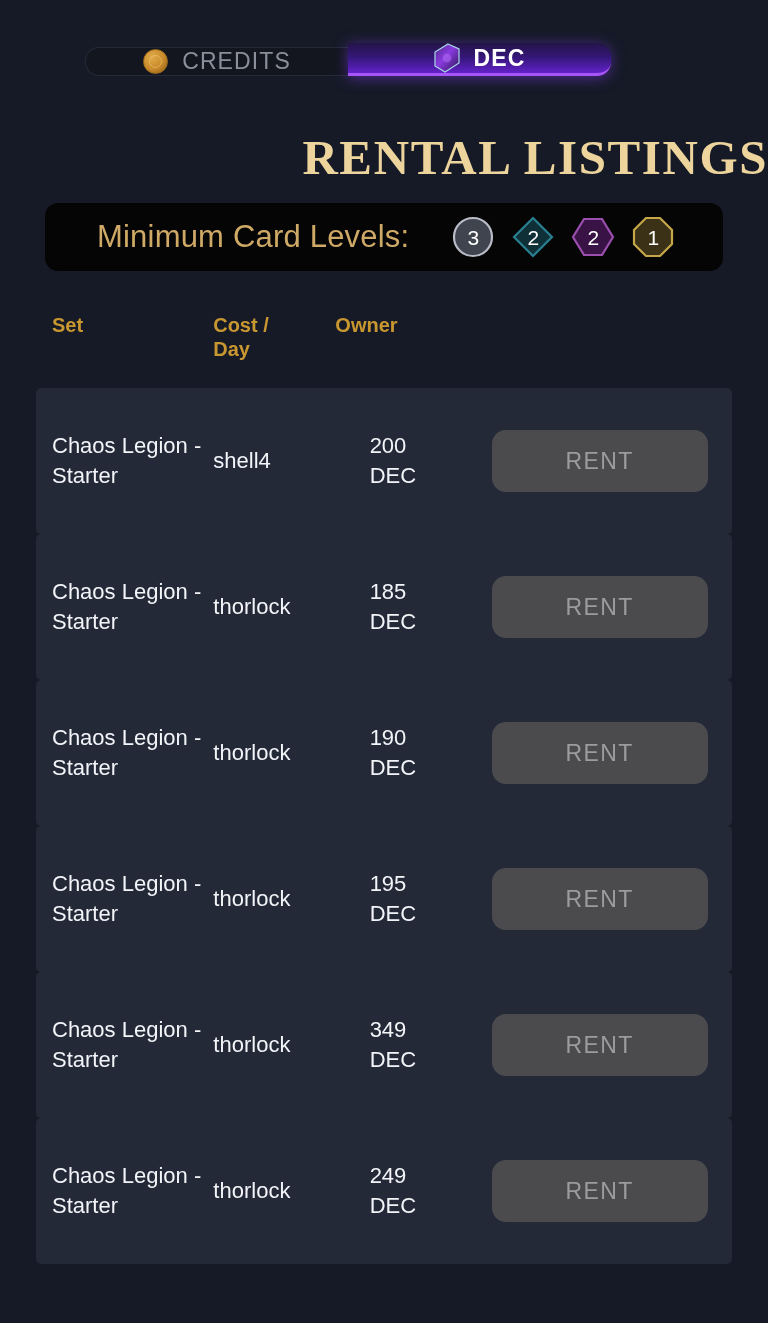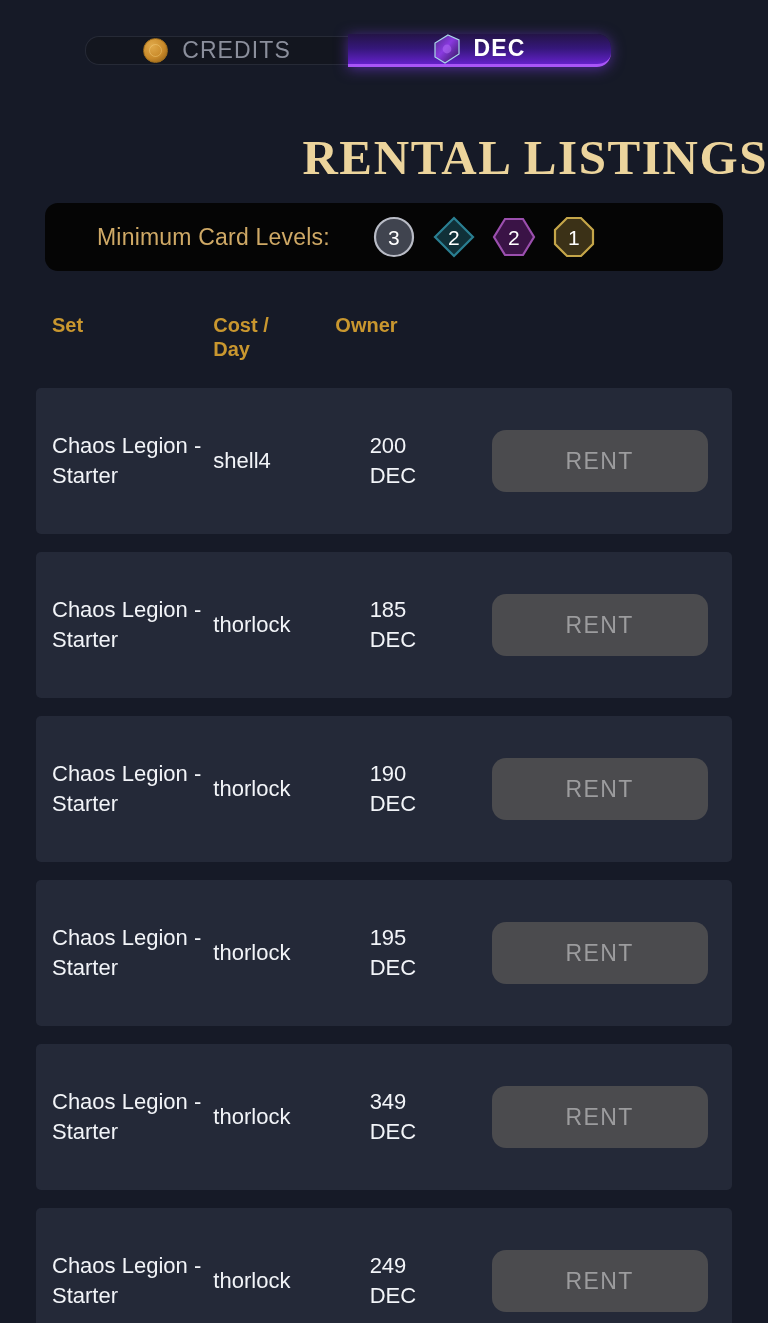--- a/index.html
+++ b/index.html
@@ -22,21 +22,21 @@
   }
 
   
   .tabs-wrap {
     position: absolute;
     left: 85px;
     top: 24px;
     width: 526px;
     height: 52px;
     display: flex;
-    align-items: center;
+    align-items: flex-end;
   }
 
   .tab {
     flex: 1 1 50%;
     display: flex;
     align-items: center;
     justify-content: center;
     gap: 14px;
     cursor: pointer;
     position: relative;
@@ -106,21 +106,21 @@
     width: 678px;
     height: 68px;
     background: #050505;
     border-radius: 13px;
     display: flex;
     align-items: center;
   }
 
   .filter-label {
     color: #cfa966;
-    font-size: 23px;
+    font-size: 31px;
     margin-left: 52px;
     letter-spacing: 0.2px;
     white-space: nowrap;
   }
 
   .levels {
     display: flex;
     align-items: center;
     gap: 16px;
     margin-left: 42px;
@@ -176,21 +176,20 @@
     line-height: 1.18;
     padding-top: 14px;
   }
 
   .row {
     display: flex;
     align-items: center;
     background: #242938;
     border-radius: 5px;
     height: 146px;
-    margin-bottom: 18px;
     padding-left: 16px;
   }
 
   .cell {
     color: #f2f4f8;
     font-size: 22px;
     line-height: 1.38;
   }
   .cell-set { padding-right: 8px; }
 

